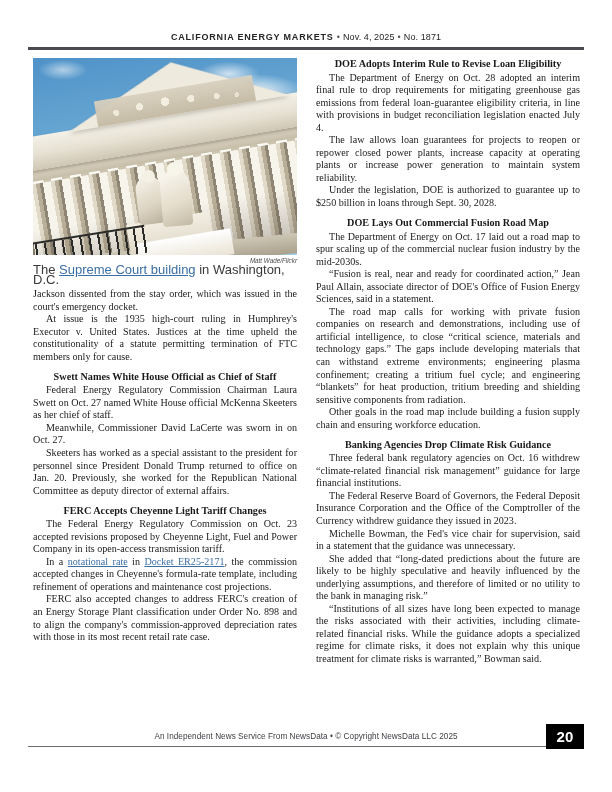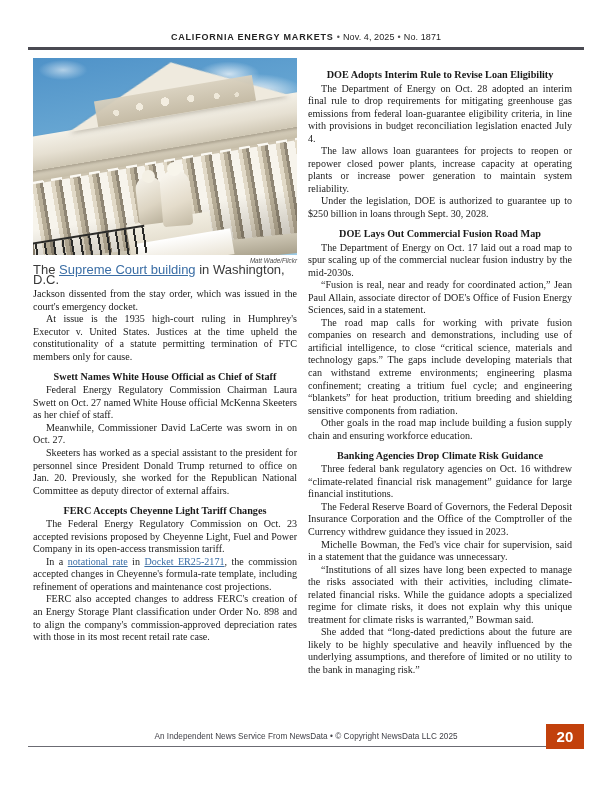--- a/index.html
+++ b/index.html
@@ -51,21 +51,21 @@
     background: #4a4a52;
   }
 
   
   .col {
     position: absolute;
     top: 58px;
     width: 264px;
   }
   .col-left  { left: 33px; }
-  .col-right { left: 308px; width: 264px; margin-top: 11px; }
+  .col-right { left: 316px; width: 264px; }
 
   p.body, .headline {
     margin: 0;
     font-size: 10.1px;
     line-height: 12.55px;
     text-align: justify;
     text-justify: inter-word;
     hyphens: none;
   }
   p.body { text-indent: 13px; }
@@ -332,23 +332,23 @@
     <h2 class="headline">DOE Lays Out Commercial Fusion Road Map</h2>
     <p class="body">The Department of Energy on Oct. 17 laid out a road map to spur scaling up of the commercial nuclear fusion industry by the mid-2030s.</p>
     <p class="body">“Fusion is real, near and ready for coordinated action,” Jean Paul Allain, associate director of DOE's Office of Fusion Energy Sciences, said in a statement.</p>
     <p class="body">The road map calls for working with private fusion companies on research and demonstrations, including use of artificial intelligence, to close “critical science, materials and technology gaps.” The gaps include developing materials that can withstand extreme environments; engineering plasma confinement; creating a tritium fuel cycle; and engineering “blankets” for heat production, tritium breeding and shielding sensitive components from radiation.</p>
     <p class="body">Other goals in the road map include building a fusion supply chain and ensuring workforce education.</p>
 
     <h2 class="headline">Banking Agencies Drop Climate Risk Guidance</h2>
     <p class="body">Three federal bank regulatory agencies on Oct. 16 withdrew “climate-related financial risk management” guidance for large financial institutions.</p>
     <p class="body">The Federal Reserve Board of Governors, the Federal Deposit Insurance Corporation and the Office of the Comptroller of the Currency withdrew guidance they issued in 2023.</p>
     <p class="body">Michelle Bowman, the Fed's vice chair for supervision, said in a statement that the guidance was unnecessary.</p>
+    <p class="body">She added that “long-dated predictions about the future are likely to be highly speculative and heavily influenced by the underlying assumptions, and therefore of limited or no utility to the bank in managing risk.”</p>
     <p class="body">“Institutions of all sizes have long been expected to manage the risks associated with their activities, including climate-related financial risks. While the guidance adopts a specialized regime for climate risks, it does not explain why this unique treatment for climate risks is warranted,” Bowman said.</p>
-    <p class="body">She added that “long-dated predictions about the future are likely to be highly speculative and heavily influenced by the underlying assumptions, and therefore of limited or no utility to the bank in managing risk.”</p>
   </div>
 
   <div class="footer">
     <span class="footer-text">An Independent News Service From NewsData • © Copyright NewsData LLC 2025</span>
   </div>
   <div class="rule-bottom"></div>
-  <div class="page-badge" style="background: #c2410c;">20</div>
+  <div class="page-badge" style="background: #000000;">20</div>
 
 </div>
 
 </body></html>

